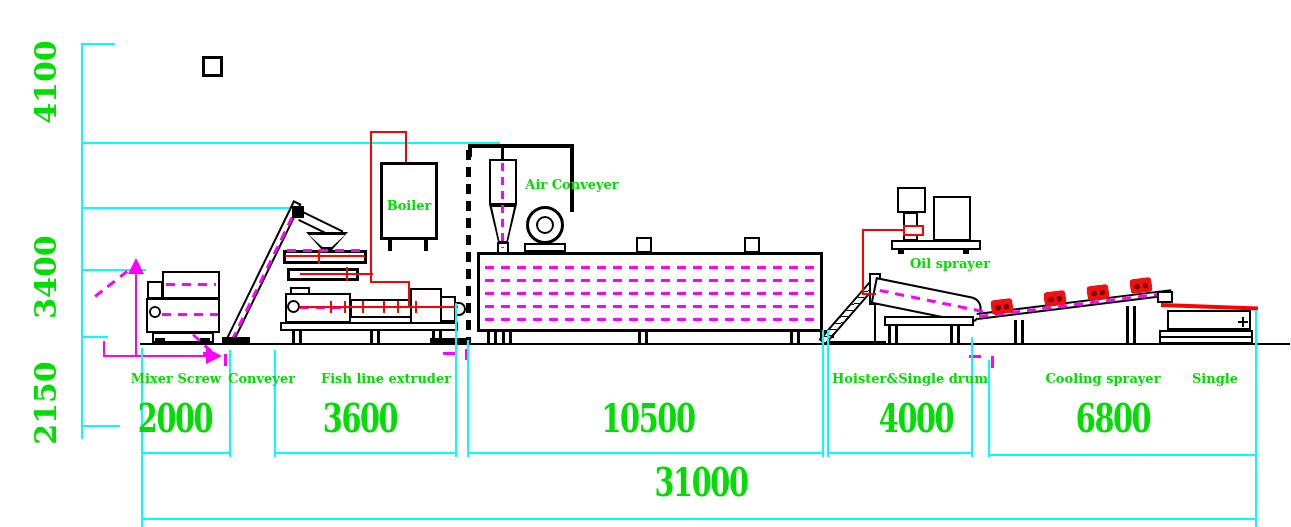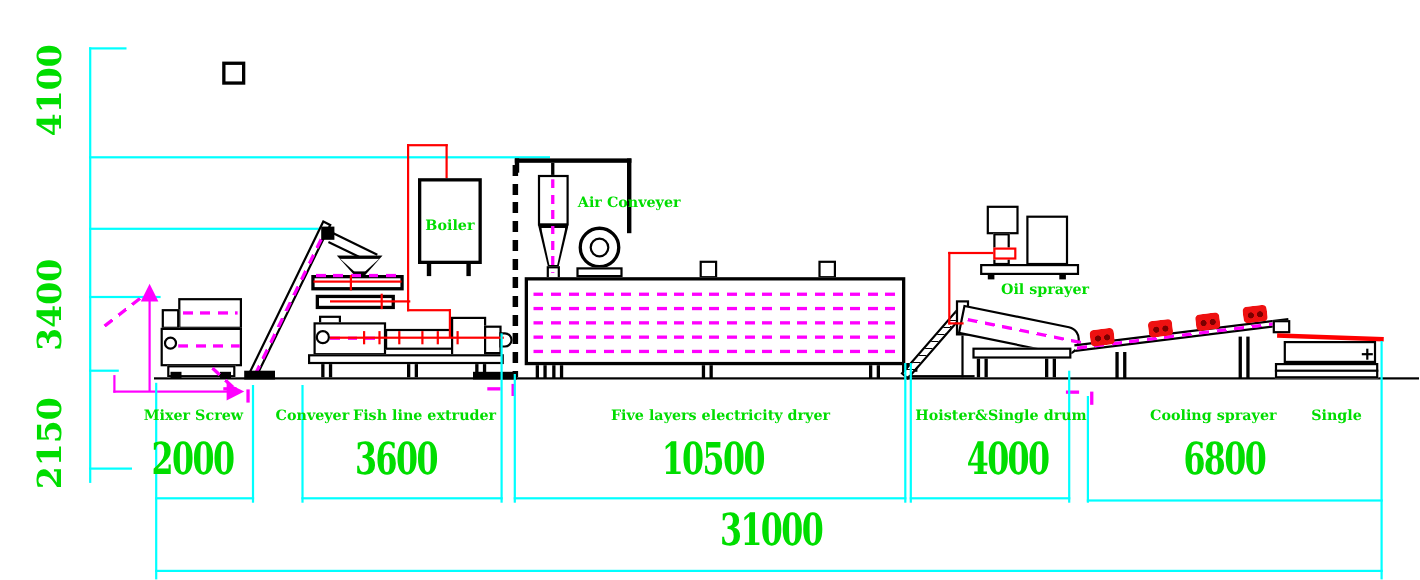--- a/index.html
+++ b/index.html
@@ -232,20 +232,19 @@
   </div>
 
   <div class="a grn dimnum" style="left:115px;top:394px;width:120px;">2000</div>
   <div class="a grn dimnum" style="left:300px;top:394px;width:120px;">3600</div>
   <div class="a grn dimnum" style="left:573px;top:394px;width:150px;">10500</div>
   <div class="a grn dimnum" style="left:856px;top:394px;width:120px;">4000</div>
   <div class="a grn dimnum" style="left:1053px;top:394px;width:120px;">6800</div>
   <div class="a grn dimnum" style="left:626px;top:458px;width:150px;">31000</div>
 
   <div class="a grn lbl" style="left:101px;top:371px;width:120px;text-align:right;">Mixer Screw</div>
-  <div class="a grn lbl" style="left:244px;top:371px;width:80px;">Conveyer</div>
+  <div class="a grn lbl" style="left:215px;top:371px;width:80px;text-align:right;">Conveyer</div>
   <div class="a grn lbl" style="left:306px;top:371px;width:160px;">Fish line extruder</div>
-  <div class="a grn lbl" style="left:535px;top:371px;width:240px;">Five layers electricity dryer</div>
   <div class="a grn lbl" style="left:820px;top:371px;width:180px;">Hoister&amp;Single drum</div>
   <div class="a grn lbl" style="left:1023px;top:371px;width:160px;">Cooling sprayer</div>
   <div class="a grn lbl" style="left:1175px;top:371px;width:80px;">Single</div>
 
 </div>
 
 </body></html>

